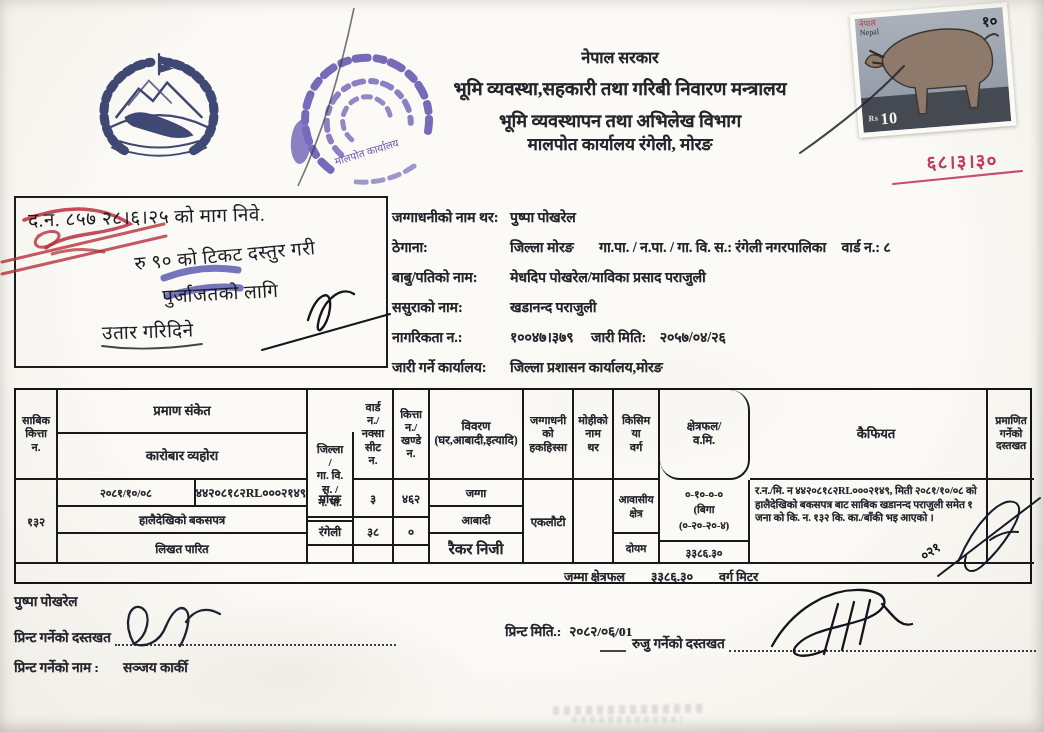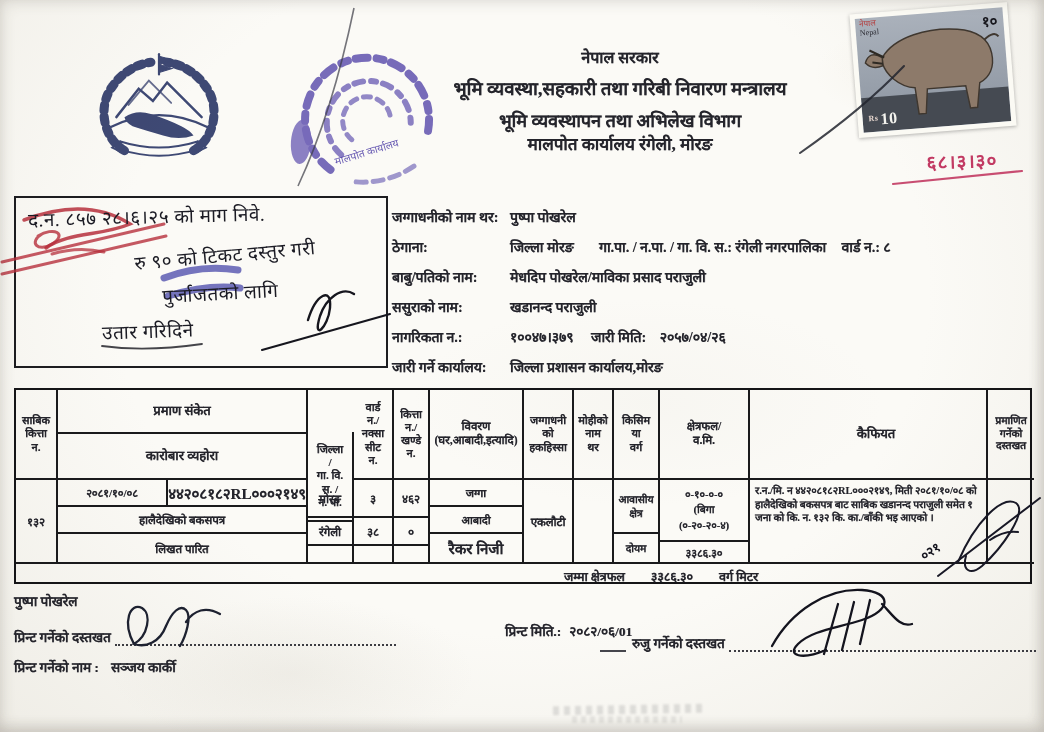--- a/index.html
+++ b/index.html
@@ -71,21 +71,21 @@
   .total-row{position:absolute;left:0;right:0;top:176px;height:20px;display:flex;align-items:center;
     padding-left:548px;gap:26px;font-size:12.5px;}
 
   
   .owner-name{left:14px;top:592px;font-size:13.5px;font-weight:600;}
   .sign-row{left:14px;top:628px;width:382px;display:flex;align-items:flex-end;font-size:13.5px;font-weight:600;}
   .dotline{flex:1;border-bottom:2px dotted #3c3c42;height:13px;margin-left:4px;}
   .date-row{left:505px;top:622px;display:flex;gap:8px;font-size:13.5px;font-weight:600;}
   .verify-row{left:600px;top:634px;width:436px;display:flex;align-items:flex-end;font-size:13.5px;font-weight:600;}
   .predash{width:26px;border-bottom:2px solid #45454c;height:13px;margin-right:6px;}
-  .name-row{left:14px;top:658px;display:flex;gap:12px;font-size:13.5px;font-weight:600;text-align:center;}
+  .name-row{left:14px;top:658px;display:flex;gap:24px;font-size:13.5px;font-weight:600;text-align:center;}
 
   .hand-num{left:920px;top:542px;font-size:13px;color:#15151f;transform:rotate(-33deg);font-weight:600;}
   .overlay{left:0;top:0;width:1044px;height:732px;pointer-events:none;}
   .smudge{left:553px;top:705px;width:150px;height:9px;opacity:.35;filter:blur(1.1px);transform:rotate(-1deg);
     background:repeating-linear-gradient(90deg, rgba(110,110,112,.55) 0 6px, transparent 6px 11px);}
   .smudge2{left:572px;top:716px;width:110px;height:7px;opacity:.25;filter:blur(1.2px);
     background:repeating-linear-gradient(90deg, rgba(110,110,112,.5) 0 5px, transparent 5px 9px);}
 </style>
 </head>
 <body>
@@ -231,32 +231,32 @@
 (घर,आबादी,इत्यादि)</div>
     <div class="cell hcell center prewrap" style="left:508px;width:50px;">जग्गाधनी
 को
 हकहिस्सा</div>
     <div class="cell hcell center prewrap" style="left:558px;width:40px;">मोहीको
 नाम
 थर</div>
     <div class="cell hcell center prewrap" style="left:598px;width:46px;">किसिम
 या
 वर्ग</div>
-    <div class="cell hcell center prewrap" style="left:644px;width:90px;font-size:11.5px;">क्षेत्रफल/
+    <div class="cell hcell center prewrap" style="left:644px;width:90px;font-size:11.5px;border-radius:20px;">क्षेत्रफल/
 व.मि.</div>
     <div class="cell hcell center" style="left:734px;width:238px;font-size:13px;padding-left:16px;">कैफियत</div>
     <div class="cell hcell last center prewrap" style="left:972px;width:46px;font-size:10.5px;">प्रमाणित
 गर्नेको
 दस्तखत</div>
 
     <div class="cell dcell center" style="left:0;width:42px;">१३२</div>
     <div class="cell dcell" style="left:42px;width:250px;">
       <div class="sub bline" style="top:0;height:27px;display:flex;align-items:stretch;">
         <span class="center" style="width:140px;border-right:2px solid #1a1a1c;box-sizing:border-box;font-size:11px;">२०८१/१०/०८</span>
-        <span class="center" style="flex:1;font-size:15px;letter-spacing:0;">४४२०८१८२RL०००२१४९</span>
+        <span class="center" style="flex:1;font-size:12px;letter-spacing:0;">४४२०८१८२RL०००२१४९</span>
       </div>
       <div class="sub bline" style="top:27px;height:27px;font-size:11.5px;">हालैदेखिको बकसपत्र</div>
       <div class="sub" style="top:54px;height:28px;font-size:11.5px;">लिखत पारित</div>
     </div>
     <div class="cell dcell" style="left:292px;width:46px;">
       <div class="sub bline" style="top:0;height:38px;">मोरङ</div>
       <div class="sub bline" style="top:38px;height:28px;">रंगेली</div>
     </div>
     <div class="cell dcell" style="left:338px;width:40px;">
       <div class="sub bline" style="top:0;height:38px;">३</div>

